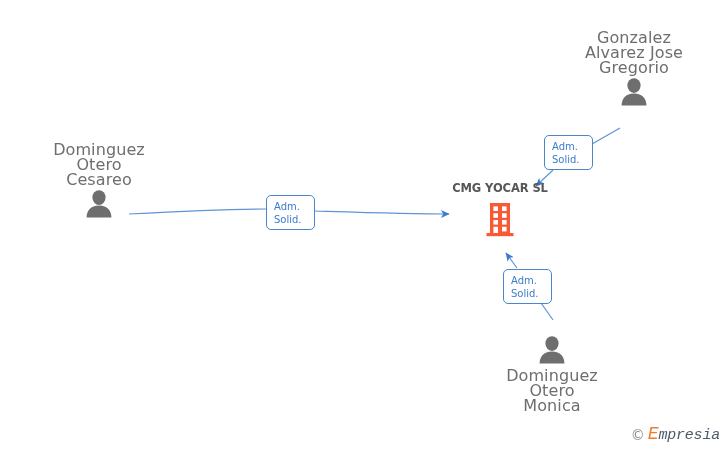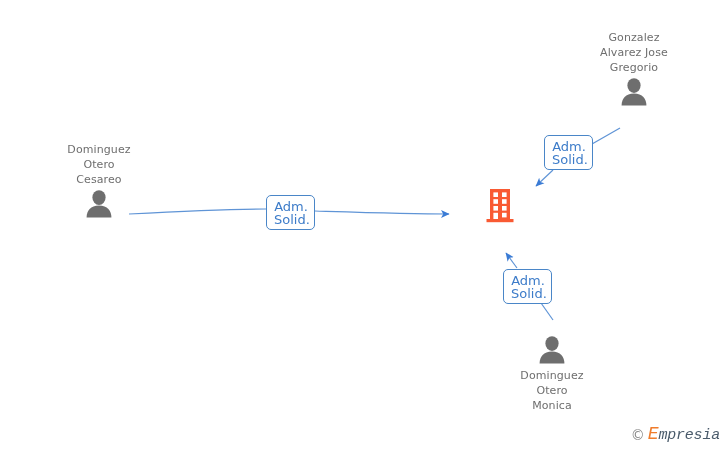--- a/index.html
+++ b/index.html
@@ -26,21 +26,21 @@
     pointer-events: none;
   }
   
   .person-node {
     position: absolute;
     width: 140px;
     text-align: center;
   }
   .person-name {
     color: #6e6e6e;
-    font-size: 11px;
+    font-size: 16px;
     line-height: 15px;
     white-space: pre-line;
     letter-spacing: 0.1px;
   }
   .person-icon {
     display: block;
     margin: 2px auto 0 auto;
   }
   
   .company-node {
@@ -60,24 +60,24 @@
     margin: 6px auto 0 auto;
   }
   
   .rel-label {
     position: absolute;
     box-sizing: border-box;
     background: #ffffff;
     border: 1px solid #4a86c8;
     border-radius: 5px;
     color: #3d7cc9;
-    font-size: 13px;
+    font-size: 10px;
     line-height: 13px;
     padding: 4px 6px 4px 7px;
-    text-align: center;
+    text-align: left;
     white-space: pre-line;
     box-shadow: 0 0 0 0 rgba(0,0,0,0);
   }
   
   .watermark {
     position: absolute;
     right: 8px;
     bottom: 6px;
     display: flex;
     align-items: center;
@@ -121,20 +121,21 @@
     <path d="M620,128 L592,144" stroke="#5f94d6" stroke-width="1.2" fill="none"></path>
 
     <path d="M553,170 L536,186" stroke="#5f94d6" stroke-width="1.2" fill="none" marker-end="url(#arrowblue)"></path>
 
     <path d="M553,320 L541,303" stroke="#5f94d6" stroke-width="1.2" fill="none"></path>
 
     <path d="M517,268 L506,253" stroke="#5f94d6" stroke-width="1.2" fill="none" marker-end="url(#arrowblue)"></path>
   </svg>
 
   <div class="company-node" style="left:410px; top:181px;">
+    <div class="company-name">CMG YOCAR SL</div>
     <svg class="company-icon" width="30" height="38" viewBox="0 0 30 38" xmlns="http://www.w3.org/2000/svg">
 
       <rect x="5" y="2" width="20" height="30" fill="#f95a33"></rect>
 
       <rect x="1.5" y="32" width="27" height="3.2" fill="#f95a33"></rect>
 
       <rect x="8.4" y="5.4" width="4.6" height="4.6" fill="#ffffff"></rect>
       <rect x="17" y="5.4" width="4.6" height="4.6" fill="#ffffff"></rect>
       <rect x="8.4" y="12.2" width="4.6" height="4.6" fill="#ffffff"></rect>
       <rect x="17" y="12.2" width="4.6" height="4.6" fill="#ffffff"></rect>

